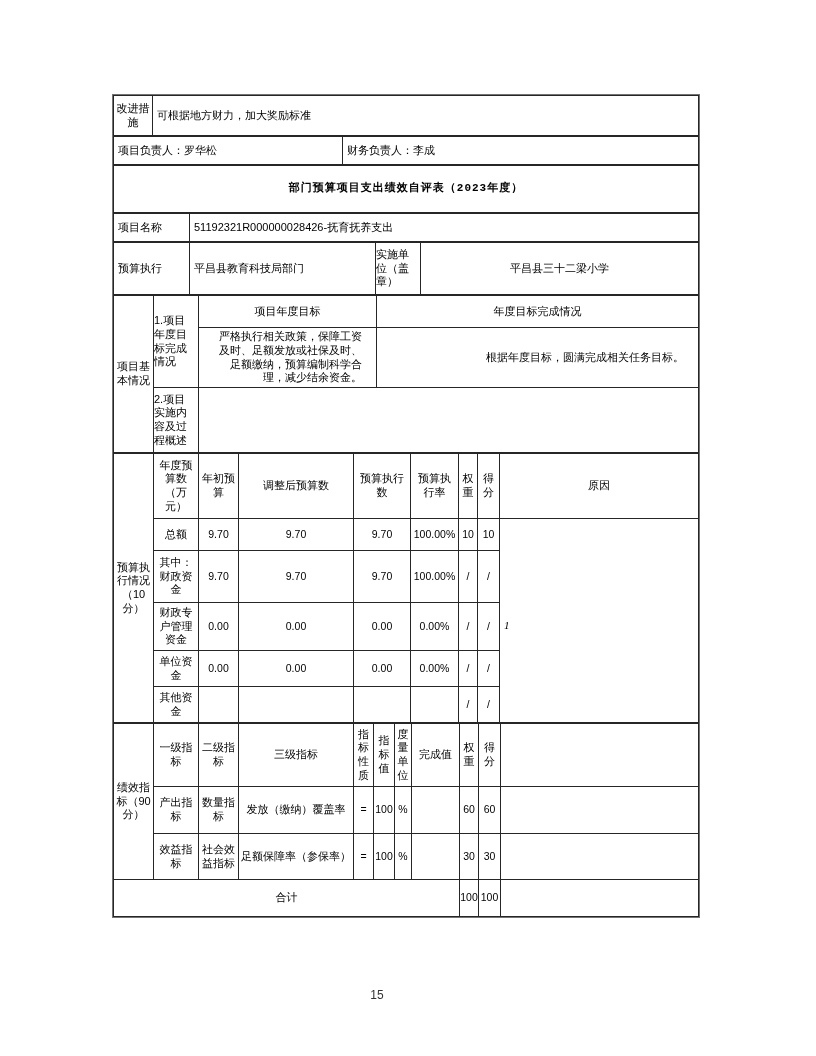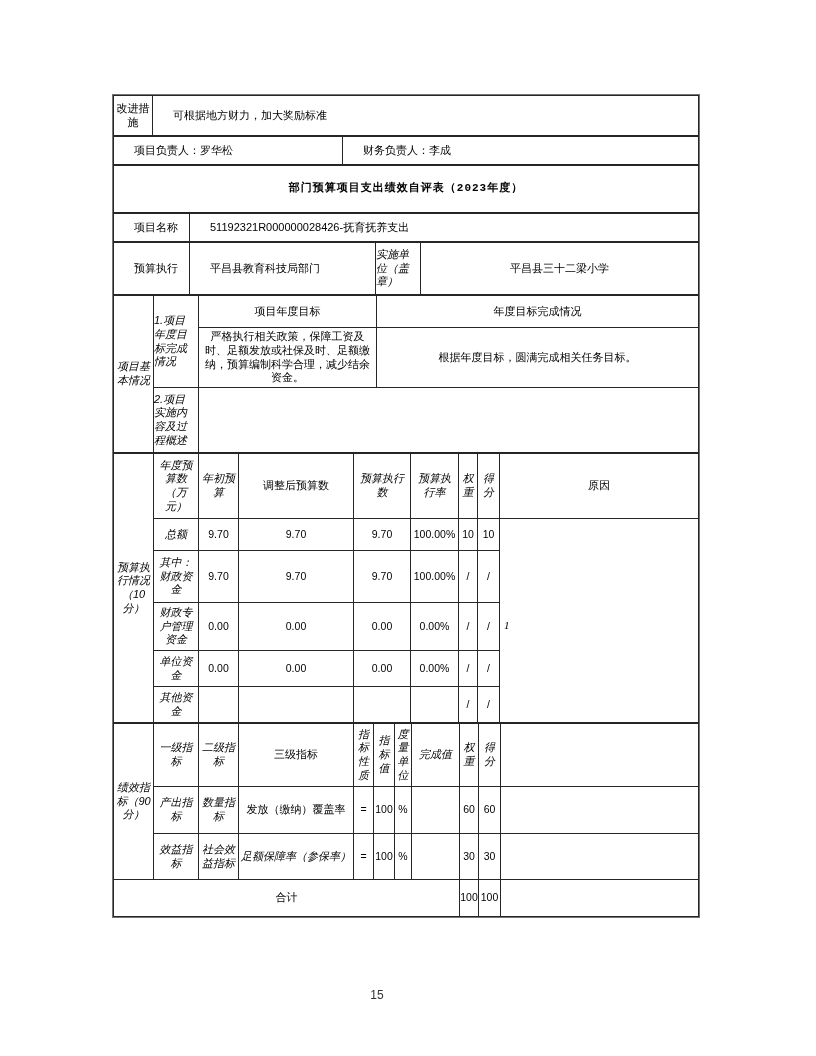--- a/index.html
+++ b/index.html
@@ -25,30 +25,30 @@
   td {
     border: 1px solid #262626;
     font-size: 11px;
     line-height: 1.25;
     text-align: center;
     vertical-align: middle;
     padding: 1px 2px;
     white-space: pre-line;
     overflow: hidden;
   }
-  td.left { text-align: left; padding-left: 20px; }
-  td.para { text-align: center; padding: 2px 4px; }
+  td.left { text-align: left; padding-left: 4px; }
+  td.para { text-align: right; padding: 2px 14px; }
   td.title-cell {
     font-weight: bold;
     font-size: 11px;
     letter-spacing: 1px;
     font-family: Liberation Mono, monospace;
   }
   td.num { font-size: 10.5px; white-space: nowrap; padding: 0; }
-  td.tight { padding: 0; font-style: italic; }
+  td.tight { padding: 0; }
   td.reason-cell { vertical-align: top; text-align: left; padding: 0; }
   .stray-mark {
     display: block;
     margin: 86px 0 0 4px;
     font-family: "Liberation Serif", serif;
     font-style: italic;
     font-size: 11px;
   }
   .page-number {
     position: absolute;

